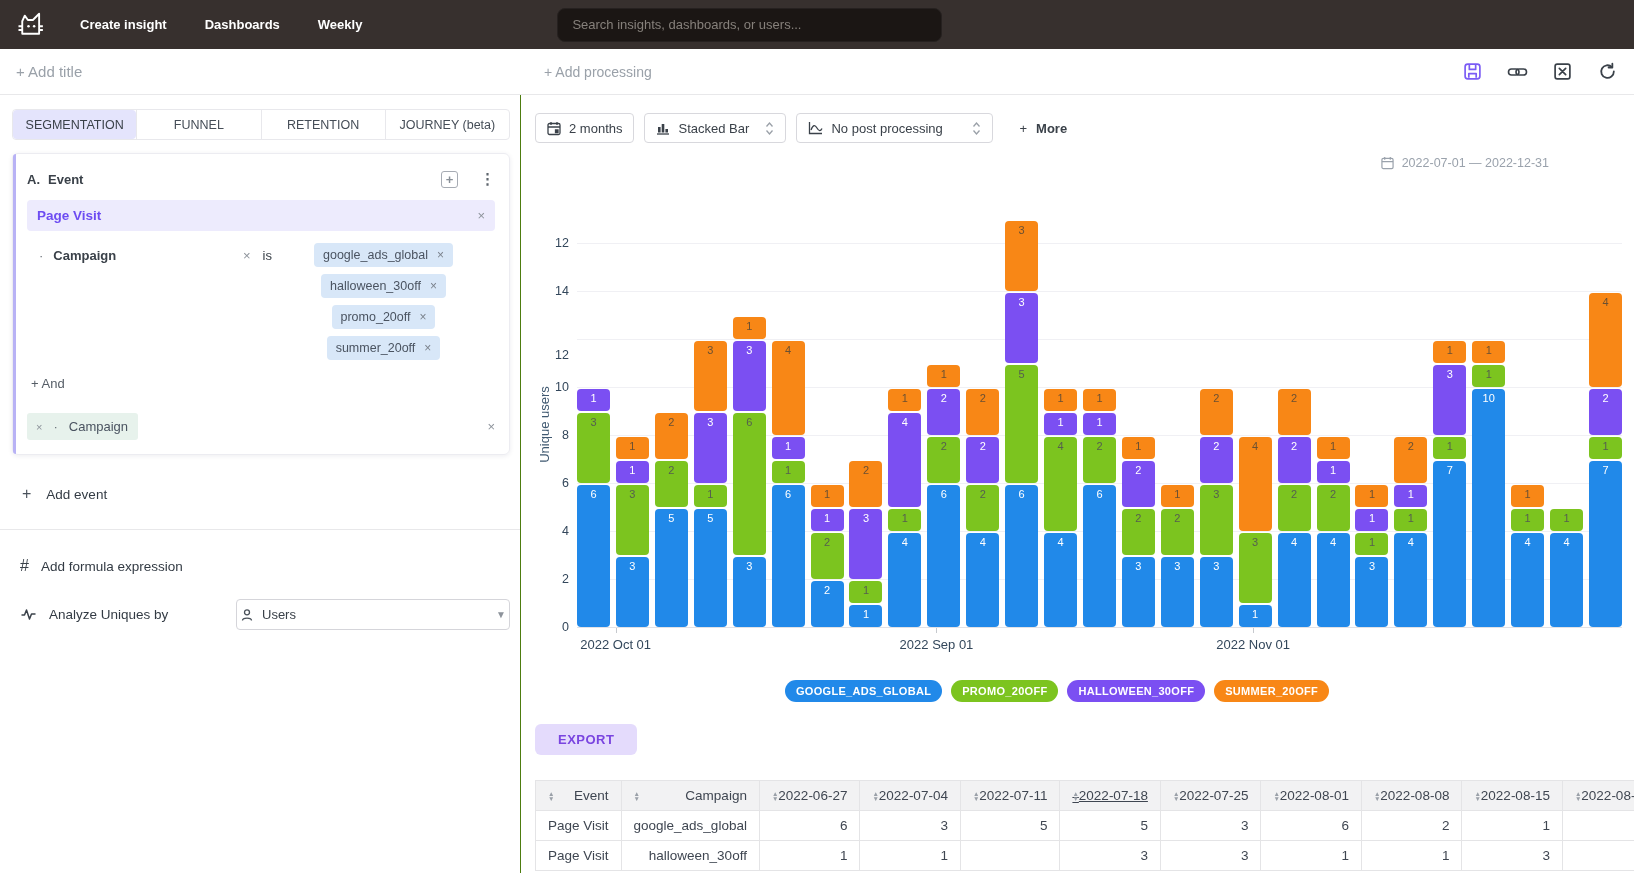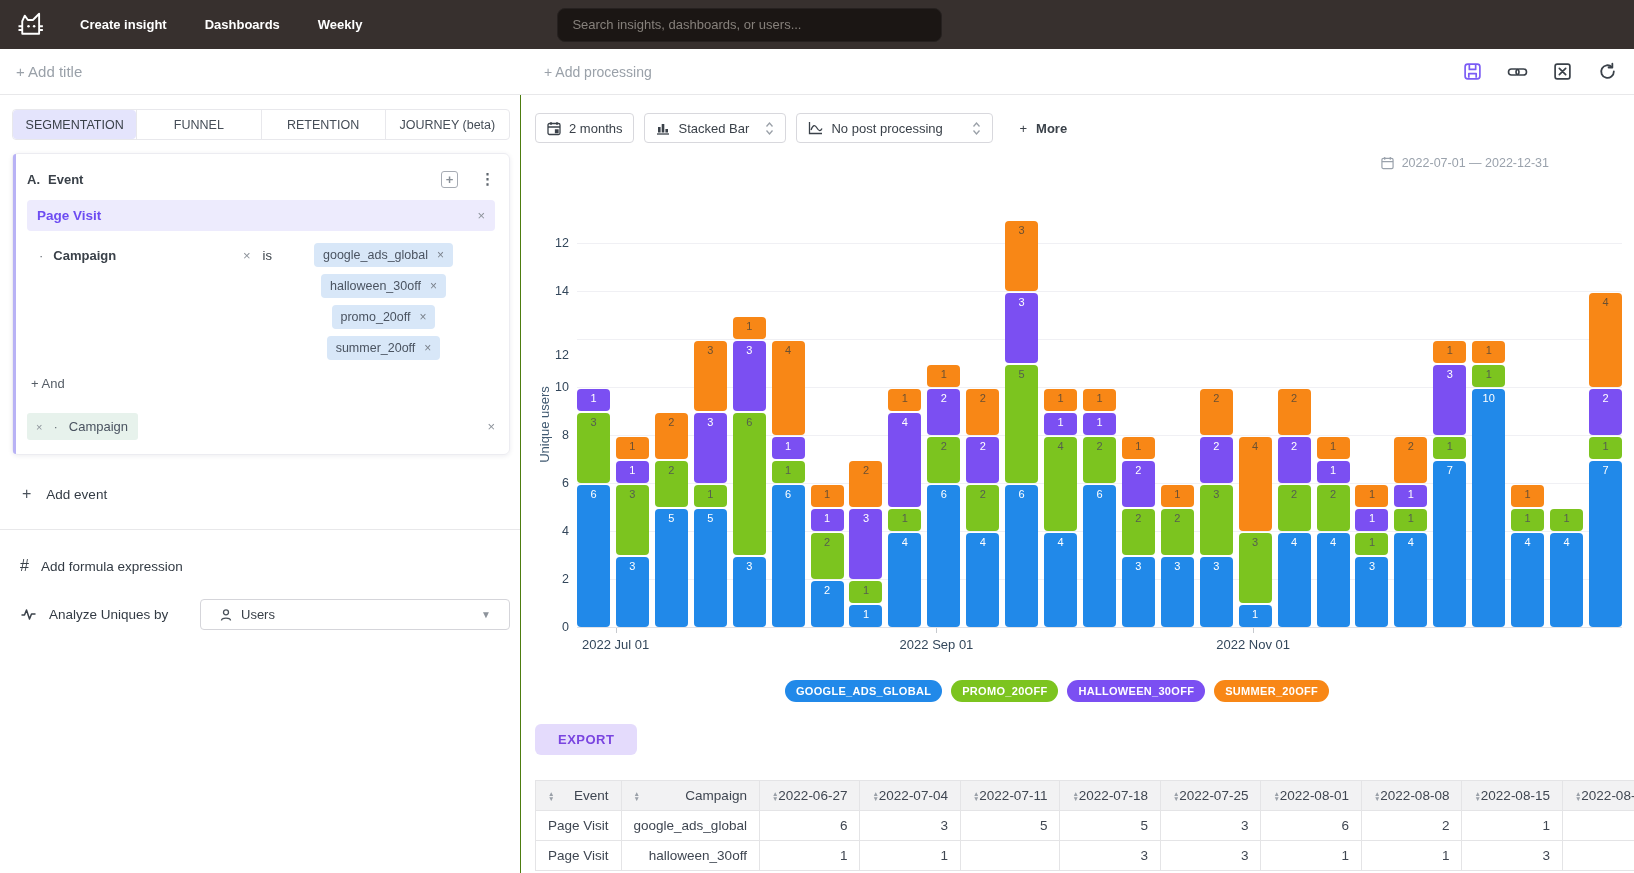--- a/index.html
+++ b/index.html
@@ -75,22 +75,22 @@
              color:#3a4149; margin-top:14px; cursor:pointer; }
 
   .add-event { display:flex; align-items:center; gap:15px; margin:30px 0 0 10px; font-size:13.5px;
                color:#333b44; cursor:pointer; }
   .plus-glyph { font-size:16px; color:#4a525b; }
   .panel-divider { border-top:1px solid #e8e8ea; margin:26px -10px 0 -12px; }
   .add-formula { display:flex; align-items:center; gap:12px; margin:27px 0 0 8px; font-size:13.5px;
                  color:#333b44; cursor:pointer; }
   .hash-glyph { font-size:16px; color:#3a4149; }
   .analyze-row { display:flex; align-items:center; gap:12px; margin:24px 0 0 8px; font-size:13.5px; color:#333b44; }
-  .users-select { margin-left:auto; width:310px; border:1px solid #d5d5da; border-radius:4px; height:31px;
-                  display:flex; align-items:center; padding:0 18px; gap:8px; font-size:13px; color:#3a4149; cursor:pointer; }
+  .users-select { margin-left:auto; width:274px; border:1px solid #d5d5da; border-radius:4px; height:31px;
+                  display:flex; align-items:center; padding:0 3px; gap:8px; font-size:13px; color:#3a4149; cursor:pointer; }
   .users-select .caret { margin-left:auto; color:#8d939b; font-size:10px; }
 
   
   .toolbar { display:flex; gap:10px; margin-top:18px; align-items:center; }
   .tb-btn { height:30px; border:1px solid #d8d8dd; border-radius:4px; background:#fff; display:flex;
             align-items:center; gap:8px; padding:0 11px; font-size:13px; color:#3a4149; cursor:pointer; }
   .tb-select .dcaret { margin-left:auto; }
   .w-trend { width:210px; } .w-type { width:142px; } .w-post { width:197px; }
   .more-btn { display:flex; align-items:center; gap:9px; margin-left:16px; font-size:13px; color:#3a4149;
               cursor:pointer; }
@@ -353,21 +353,21 @@
           <div class="gridline" style="bottom: 240px;"></div>
           <span class="ytick" style="top: 160px;">10</span>
           <div class="gridline" style="bottom: 288px;"></div>
           <span class="ytick" style="top: 128px;">12</span>
           <div class="gridline" style="bottom: 336px;"></div>
           <span class="ytick" style="top: 64px;">14</span>
           <div class="gridline" style="bottom: 384px;"></div>
           <span class="ytick" style="top: 16px;">12</span>
           <div class="baseline"></div>
           <div class="xtick" style="left: 3.7%;"></div>
-          <div class="xlabel" style="left: 3.7%;">2022 Jul 01</div>
+          <div class="xlabel" style="left: 3.7%;">2022 Oct 01</div>
           <div class="xtick" style="left: 34.4%;"></div>
           <div class="xlabel" style="left: 34.4%;">2022 Sep 01</div>
           <div class="xtick" style="left: 64.7%;"></div>
           <div class="xlabel" style="left: 64.7%;">2022 Nov 01</div>
           <div class="bars">
             <div class="bar">
               <div class="seg" style="height: 142px; background: rgb(33, 137, 233);">
                 <div class="seg-label" style="color: rgb(255, 255, 255);">6</div>
               </div>
               <div class="seg" style="height: 70px; background: rgb(124, 196, 31);">
@@ -774,21 +774,21 @@
             </th>
             <th style="width: 96px;">
               <div class="th-inner">
                 <span class="sort">
                   <span>▲</span>
                   <span>▼</span>
                 </span>
                 <span class="lbl">2022-07-11</span>
               </div>
             </th>
-            <th style="width: 96px;">
+            <th style="width: 96px; text-decoration: underline;">
               <div class="th-inner">
                 <span class="sort">
                   <span>▲</span>
                   <span>▼</span>
                 </span>
                 <span class="lbl">2022-07-18</span>
               </div>
             </th>
             <th style="width: 96px;">
               <div class="th-inner">

